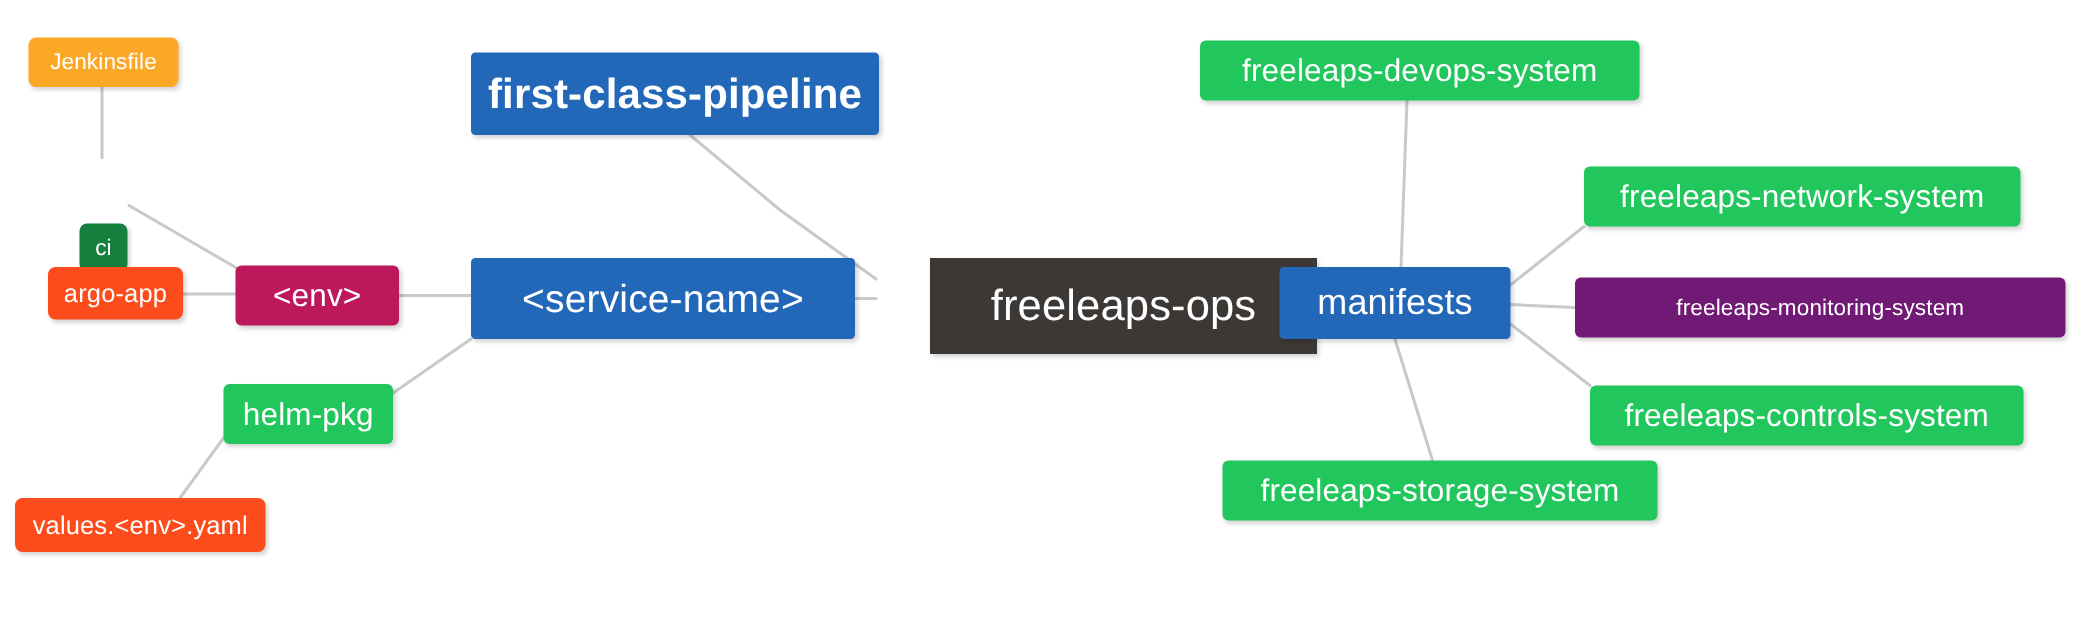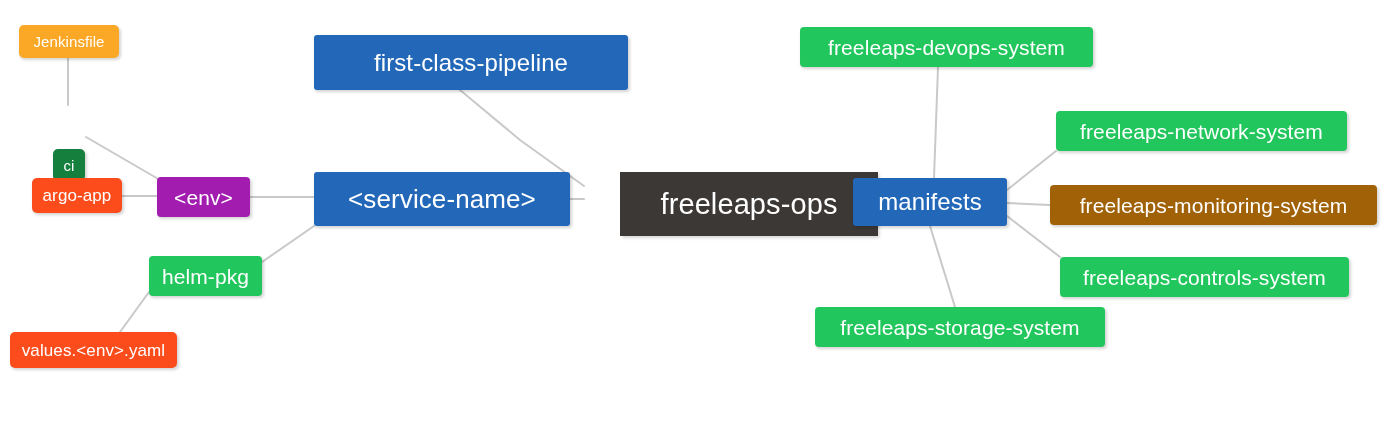--- a/index.html
+++ b/index.html
@@ -70,30 +70,30 @@
       <path d="M 934 178 L 938 67" stroke="#c9c9c9" stroke-width="2" fill="none" stroke-linecap="round" stroke-linejoin="round"></path>
       <path d="M 1007 190 L 1056 151" stroke="#c9c9c9" stroke-width="2" fill="none" stroke-linecap="round" stroke-linejoin="round"></path>
       <path d="M 1007 203 L 1050 205" stroke="#c9c9c9" stroke-width="2" fill="none" stroke-linecap="round" stroke-linejoin="round"></path>
       <path d="M 1007 216 L 1060 257" stroke="#c9c9c9" stroke-width="2" fill="none" stroke-linecap="round" stroke-linejoin="round"></path>
       <path d="M 930 226 L 955 307" stroke="#c9c9c9" stroke-width="2" fill="none" stroke-linecap="round" stroke-linejoin="round"></path>
     </svg>
   <div id="nodes-layer">
       <div class="node root" style="left: 584px; top: 172px; width: 258px; height: 64px; background: rgb(60, 56, 54); font-size: 29px; margin-left: 36px;">
         <span>freeleaps-ops</span>
       </div>
-      <div class="node lvl1" style="left: 314px; top: 35px; width: 314px; height: 55px; background: rgb(35, 104, 184); font-size: 24px;">
+      <div class="node lvl1" style="left: 314px; top: 35px; width: 272px; height: 55px; background: rgb(35, 104, 184); font-size: 28px; font-weight: bold;">
         <span>first-class-pipeline</span>
       </div>
       <div class="node lvl1" style="left: 314px; top: 172px; width: 256px; height: 54px; background: rgb(35, 104, 184); font-size: 26px; justify-content: center;">
         <span>&lt;service-name&gt;</span>
       </div>
       <div class="node lvl1" style="left: 853px; top: 178px; width: 154px; height: 48px; background: rgb(35, 104, 184); font-size: 24px;">
         <span>manifests</span>
       </div>
-      <div class="node lvl2" style="left: 157px; top: 177px; width: 93px; height: 40px; background: #a21caf; font-size: 21px;">
+      <div class="node lvl2" style="left: 157px; top: 177px; width: 109px; height: 40px; background: #be185d; font-size: 21px;">
         <span>&lt;env&gt;</span>
       </div>
       <div class="node lvl2" style="left: 149px; top: 256px; width: 113px; height: 40px; background: rgb(33, 198, 92); font-size: 21px;">
         <span>helm-pkg</span>
       </div>
       <div class="node lvl3" style="left: 53px; top: 105px; width: 32px; height: 32px; background: #15803d; font-size: 15px; margin-top: 44px;">
         <span>ci</span>
       </div>
       <div class="node lvl3" style="left: 19px; top: 25px; width: 100px; height: 33px; background: rgb(252, 168, 39); font-size: 15px;">
         <span>Jenkinsfile</span>
@@ -103,21 +103,21 @@
       </div>
       <div class="node lvl3" style="left: 10px; top: 332px; width: 167px; height: 36px; background: rgb(252, 76, 27); font-size: 17px;">
         <span>values.&lt;env&gt;.yaml</span>
       </div>
       <div class="node lvl2" style="left: 800px; top: 27px; width: 293px; height: 40px; background: rgb(33, 198, 92); font-size: 21px;">
         <span>freeleaps-devops-system</span>
       </div>
       <div class="node lvl2" style="left: 1056px; top: 111px; width: 291px; height: 40px; background: rgb(33, 198, 92); font-size: 21px;">
         <span>freeleaps-network-system</span>
       </div>
-      <div class="node lvl2" style="left: 1050px; top: 185px; width: 327px; height: 40px; background: #a16207; font-size: 21px;">
+      <div class="node lvl2" style="left: 1050px; top: 185px; width: 327px; height: 40px; background: #701a75; font-size: 15px;">
         <span>freeleaps-monitoring-system</span>
       </div>
       <div class="node lvl2" style="left: 1060px; top: 257px; width: 289px; height: 40px; background: rgb(33, 198, 92); font-size: 21px;">
         <span>freeleaps-controls-system</span>
       </div>
       <div class="node lvl2" style="left: 815px; top: 307px; width: 290px; height: 40px; background: rgb(33, 198, 92); font-size: 21px;">
         <span>freeleaps-storage-system</span>
       </div>
     </div>
 </div>

